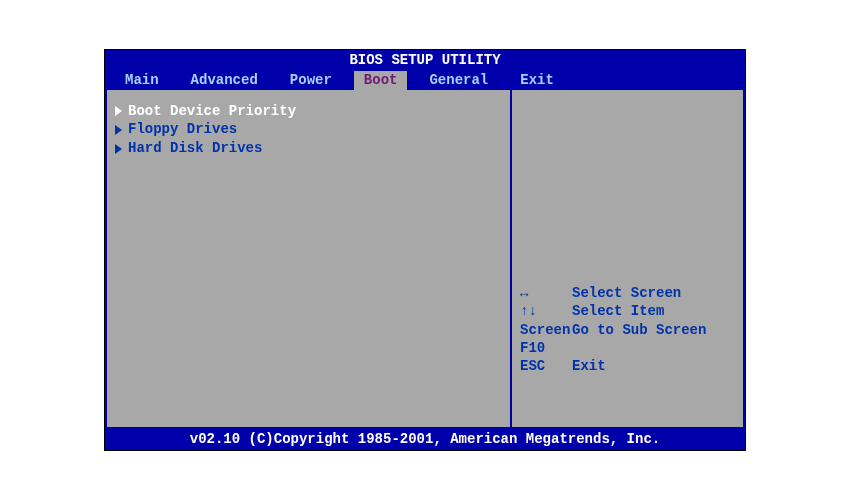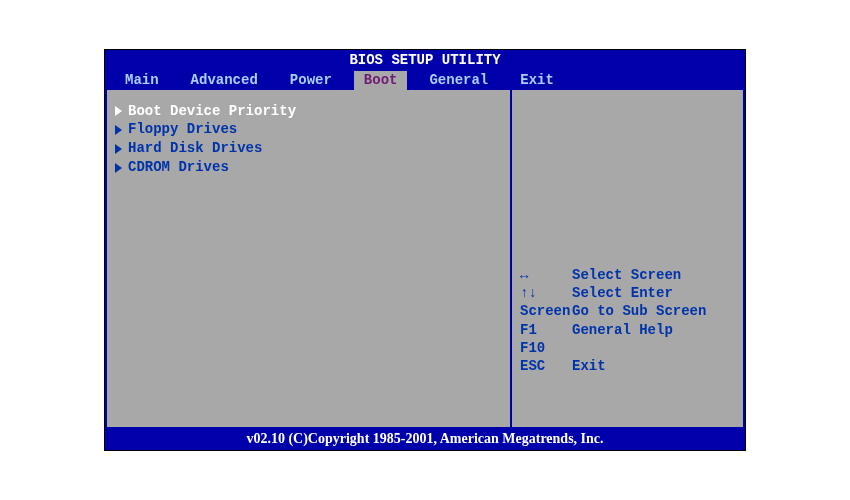--- a/index.html
+++ b/index.html
@@ -98,21 +98,20 @@
   .hint-key {
     width: 52px;
     flex-shrink: 0;
   }
   .footer {
     background: #0000aa;
     color: #fff;
     text-align: center;
     padding: 2px 0;
     line-height: 1.2;
-    font-family: Liberation Serif, serif;
   }
 </style>
 </head>
 <body>
 
 <div class="bios-window">
   <div class="title-bar">BIOS SETUP UTILITY</div>
 
   <div class="tab-bar">
     <div class="tab">Main</div>
@@ -130,43 +129,35 @@
         <span class="menu-label">Boot Device Priority</span>
       </div>
       <div class="menu-item">
         <span class="arrow-icon"></span>
         <span class="menu-label">Floppy Drives</span>
       </div>
       <div class="menu-item">
         <span class="arrow-icon"></span>
         <span class="menu-label">Hard Disk Drives</span>
       </div>
-      <div class="menu-item">
-        <span class="arrow-icon"></span>
-        <span class="menu-label">CDROM Drives</span>
-      </div>
     </div>
 
     <div class="right-panel">
       <div class="hints">
         <div class="hint-row">
           <span class="hint-key">↔</span>
           <span>Select Screen</span>
         </div>
         <div class="hint-row">
           <span class="hint-key">↑↓</span>
-          <span>Select Enter</span>
+          <span>Select Item</span>
         </div>
         <div class="hint-row">
           <span class="hint-key">Screen</span>
           <span>Go to Sub Screen</span>
-        </div>
-        <div class="hint-row">
-          <span class="hint-key">F1</span>
-          <span>General Help</span>
         </div>
         <div class="hint-row">
           <span class="hint-key">F10</span>
         </div>
         <div class="hint-row">
           <span class="hint-key">ESC</span>
           <span>Exit</span>
         </div>
       </div>
     </div>

